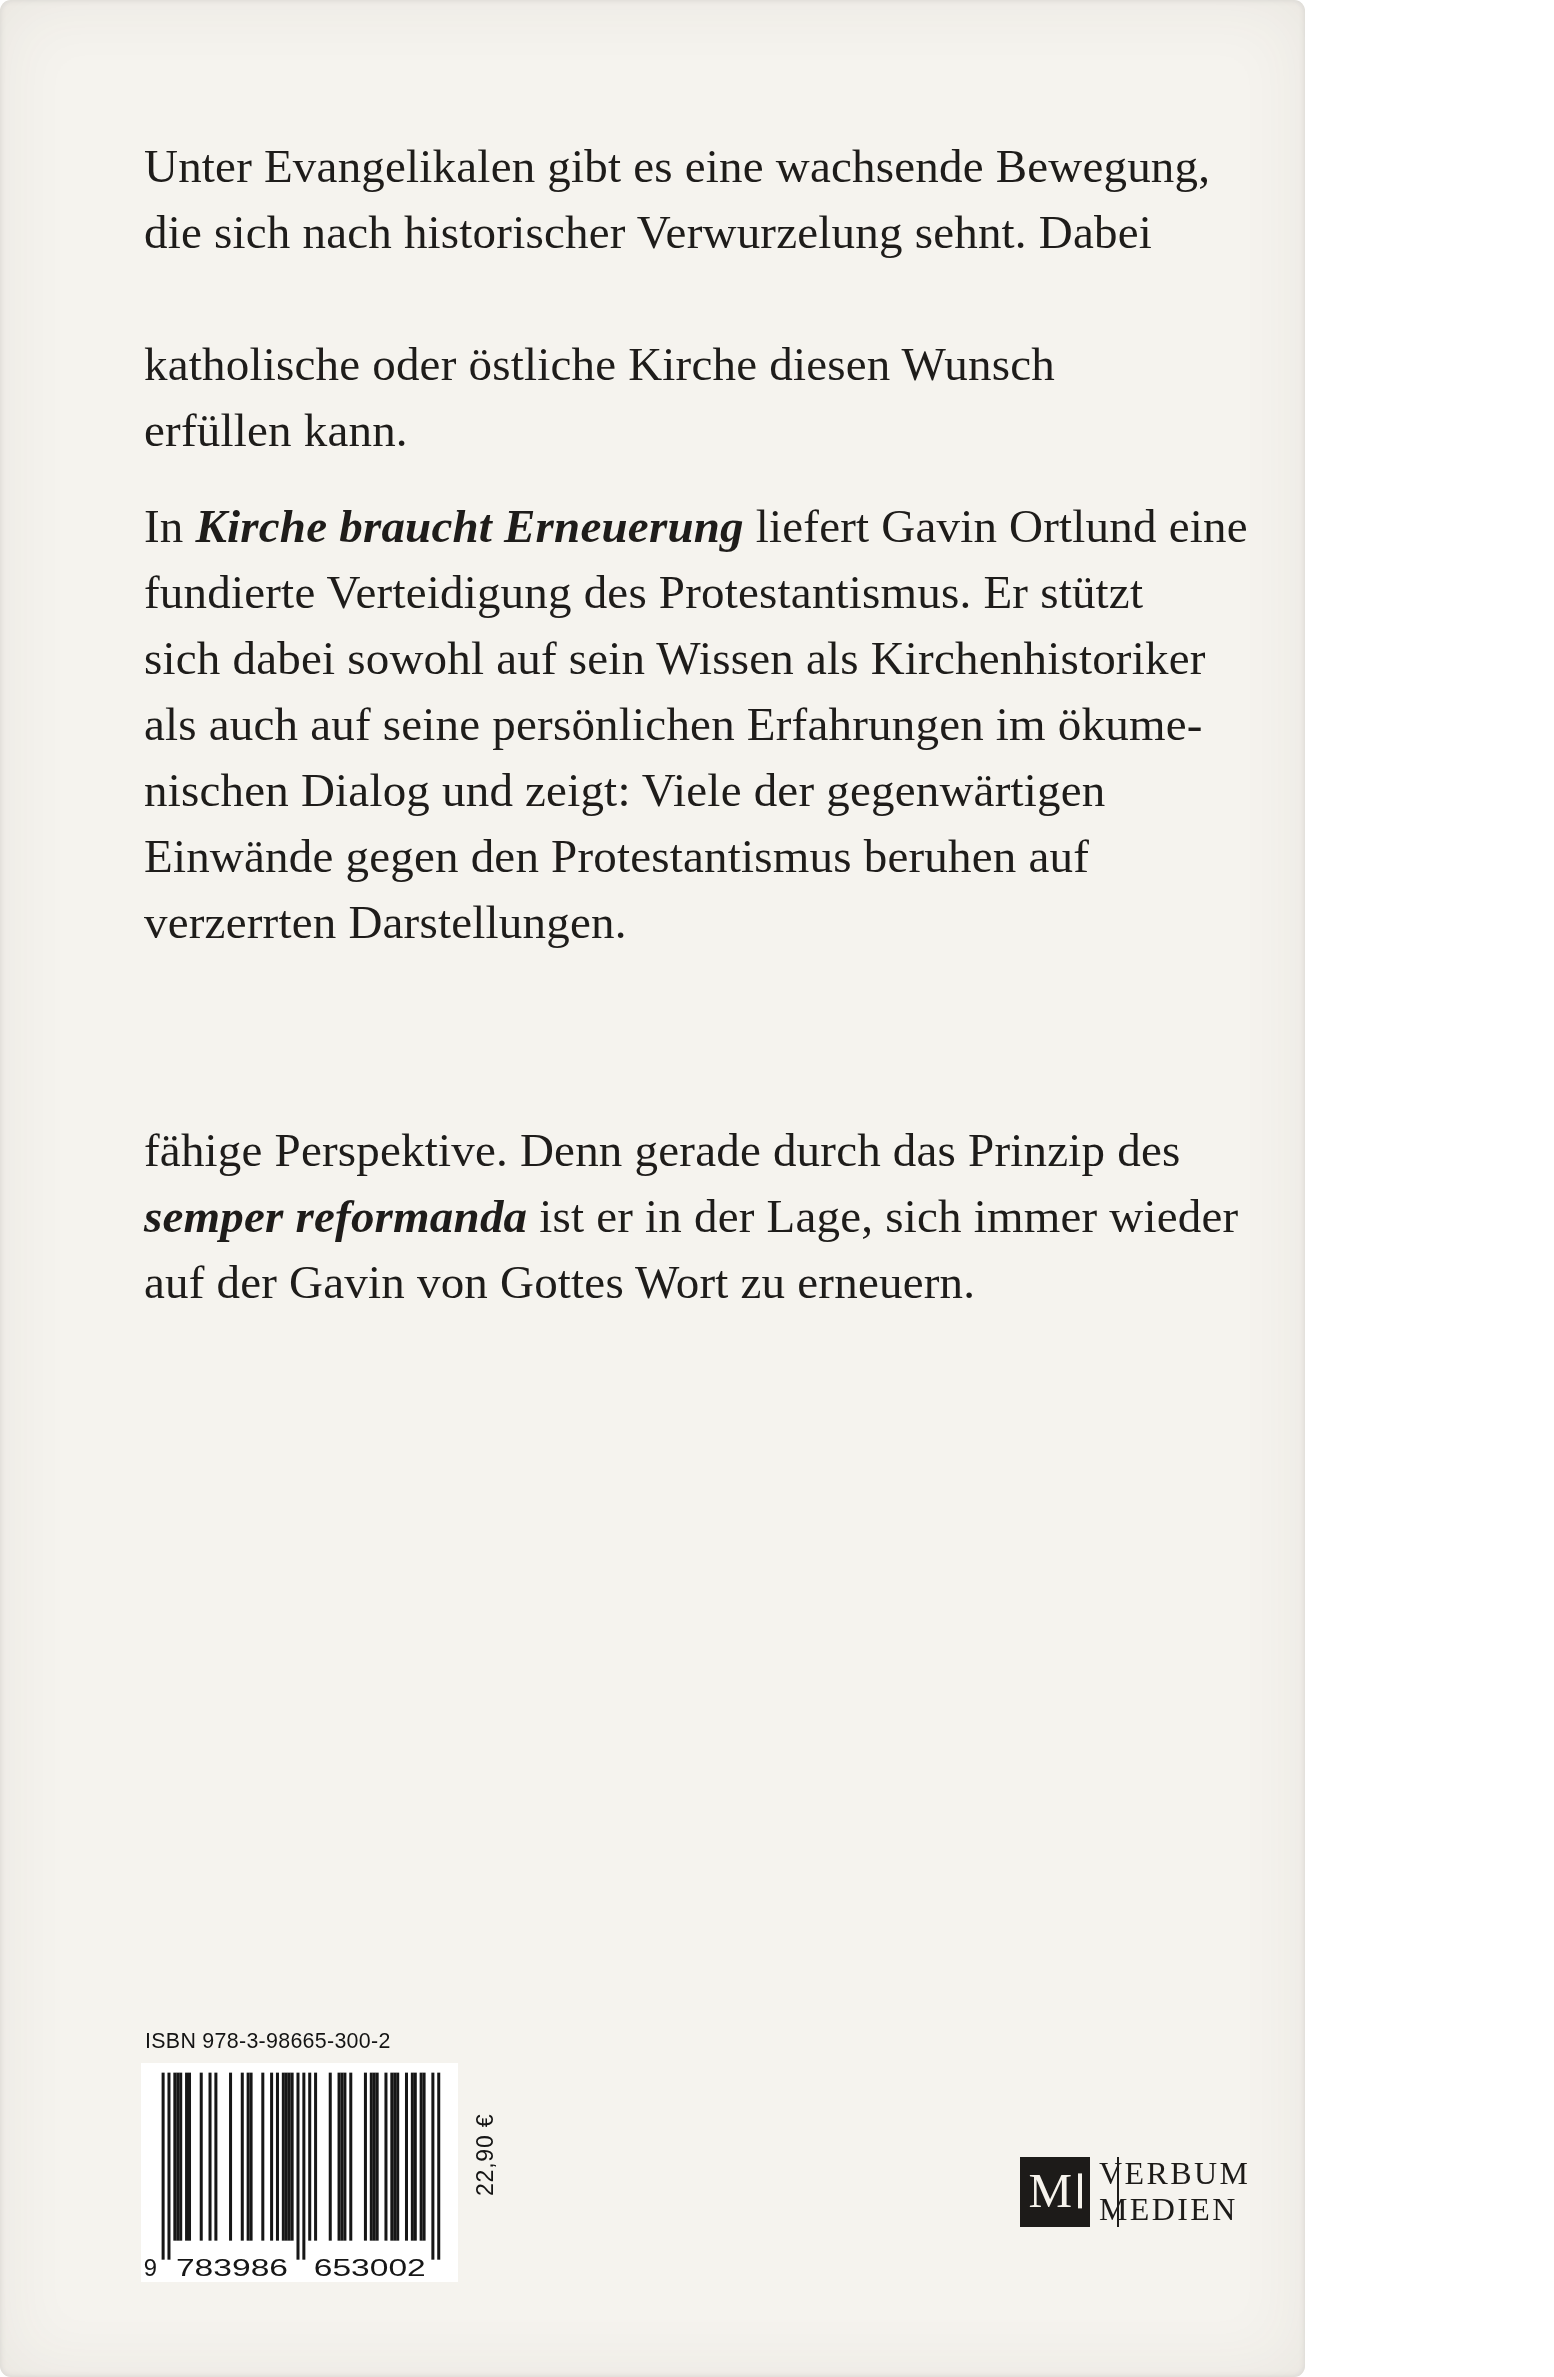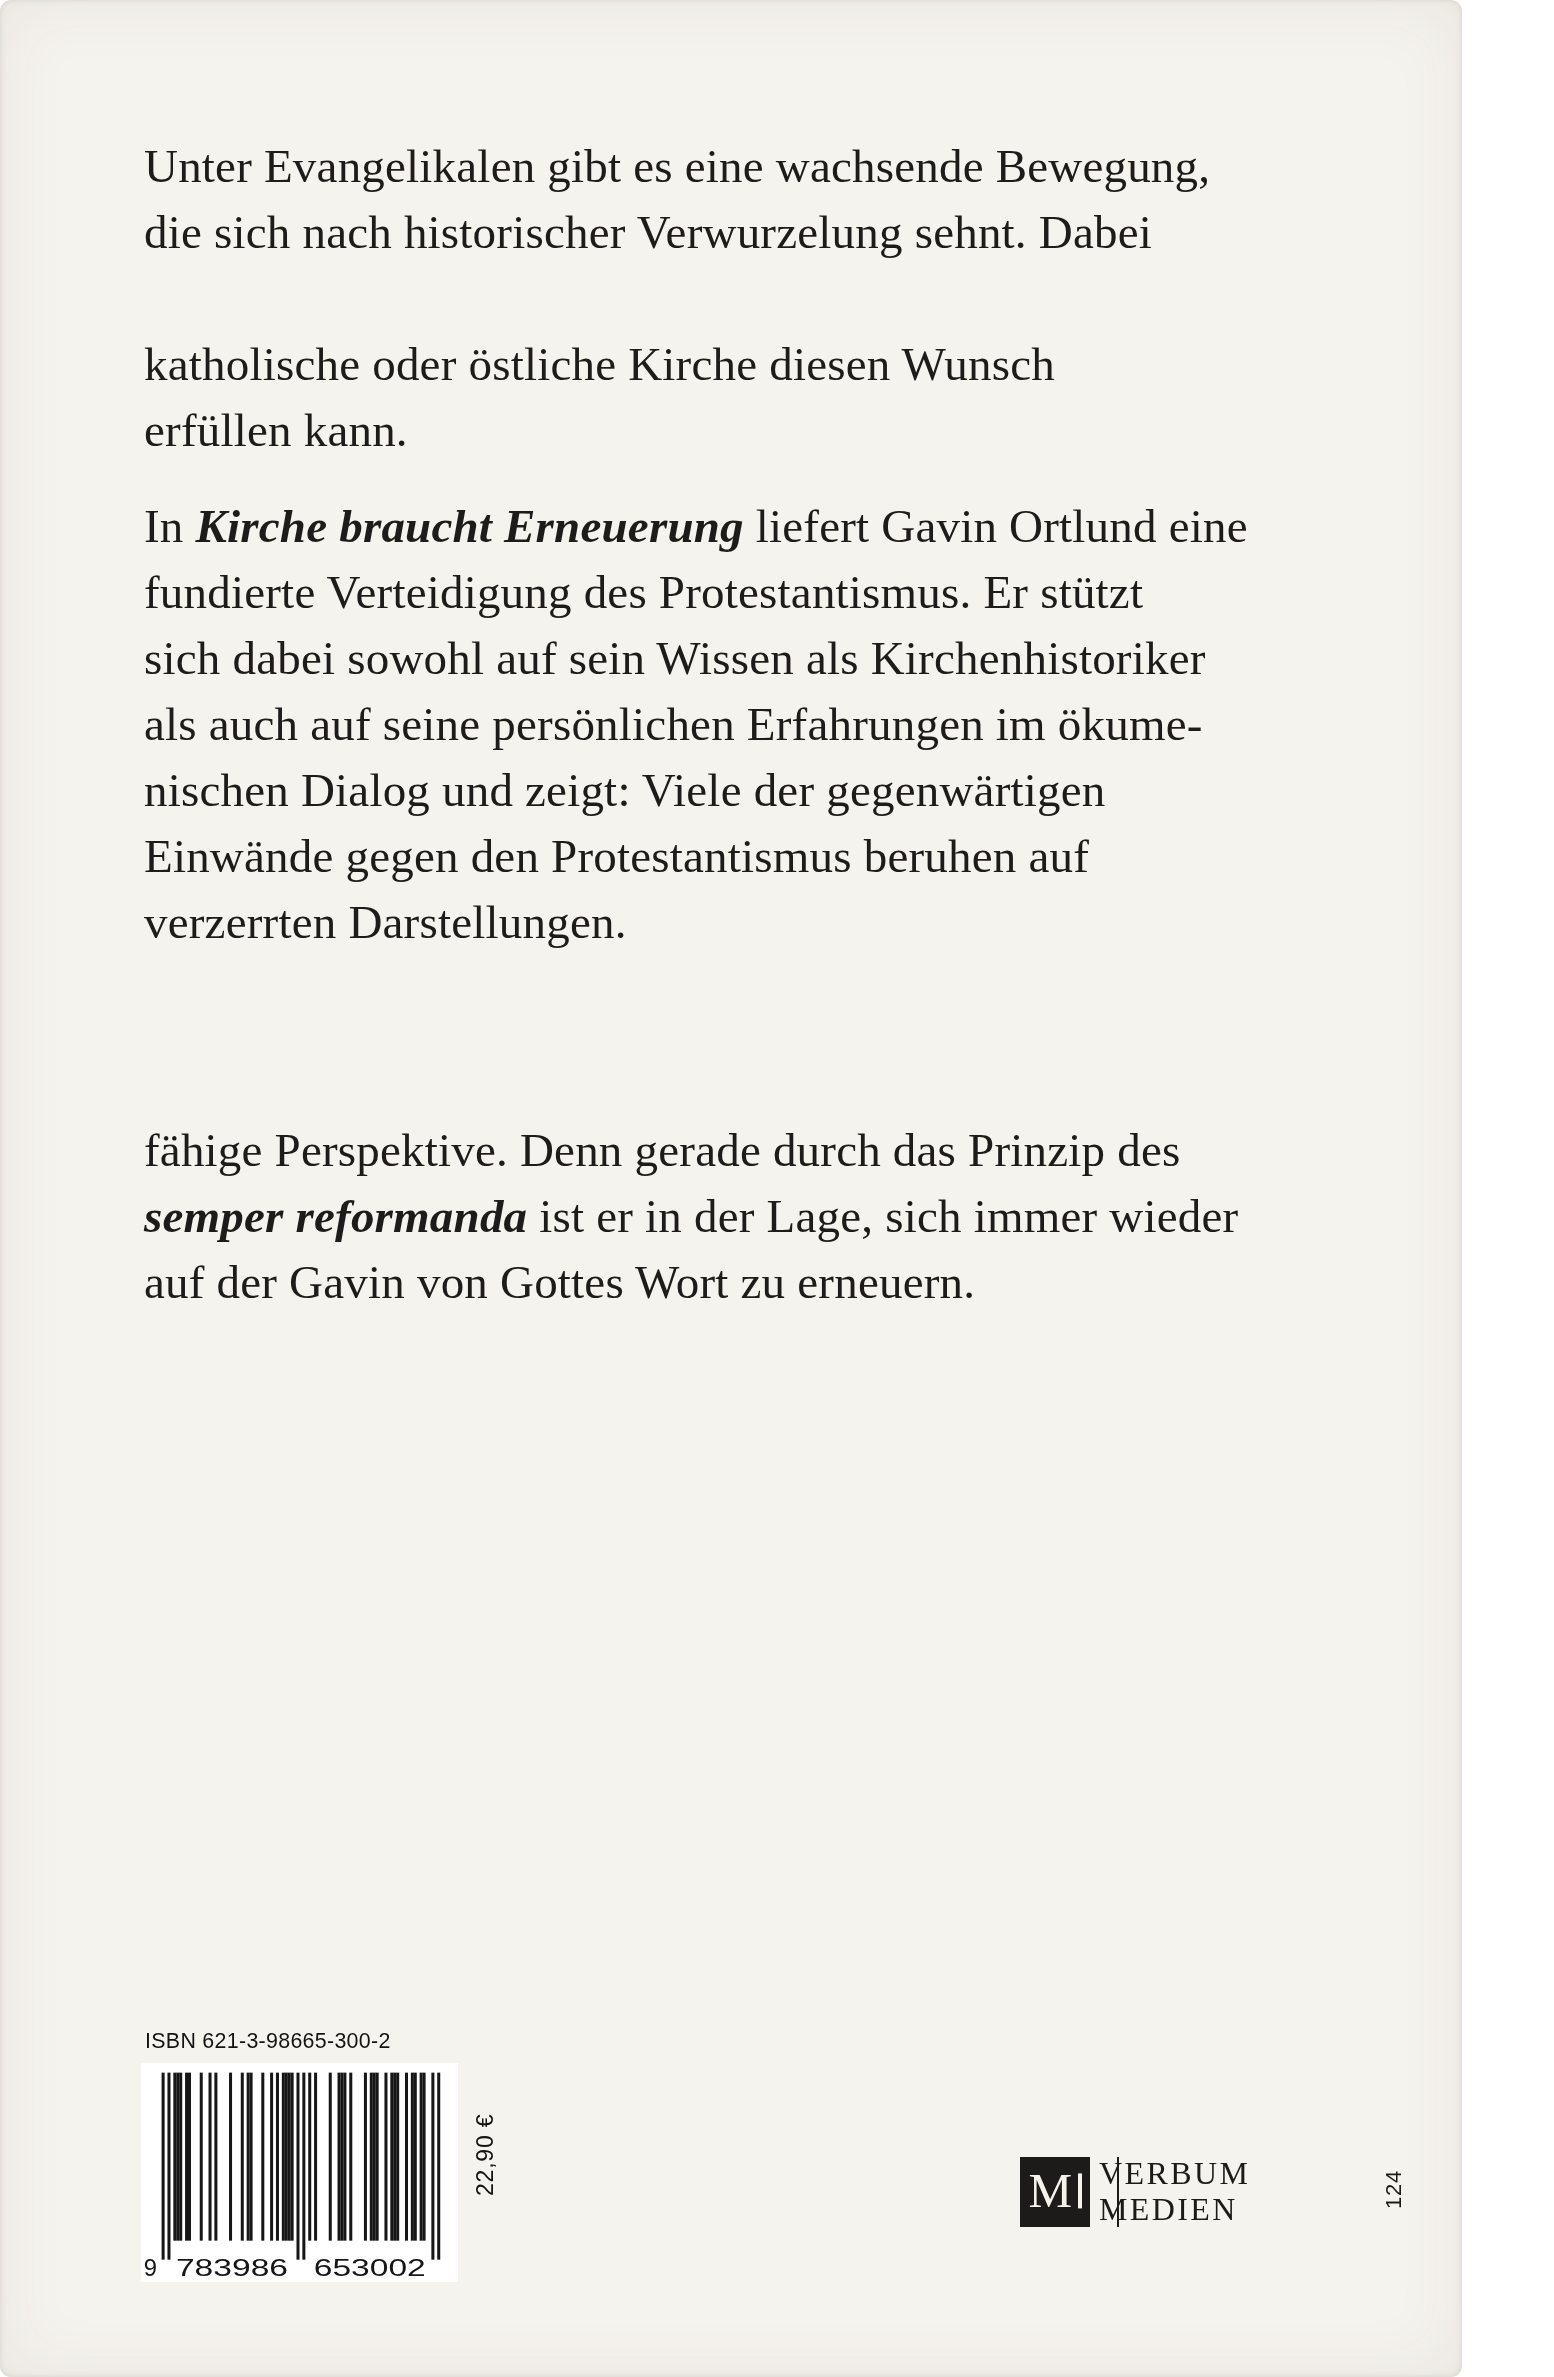--- a/index.html
+++ b/index.html
@@ -4,21 +4,21 @@
 <style>
   html, body {
     margin: 0;
     padding: 0;
     background: #ffffff;
     width: 1555px;
     height: 2377px;
   }
   .cover {
     position: relative;
-    width: 1462px;
+    width: 1305px;
     height: 2377px;
     background: #f5f3ee;
     border-radius: 11px;
     overflow: hidden;
     box-shadow: inset 0 0 71px rgba(70,58,44,0.07), inset 0 0 6.3px rgba(0,0,0,0.10);
     font-family: "Liberation Serif", "DejaVu Serif", serif;
     color: #1e1c1a;
   }
   
   .blurb {
@@ -139,21 +139,21 @@
 <body>
 
 <div class="cover">
 
   <div class="blurb" id="blurb">
       <p><span>Unter Evangelikalen gibt es eine wachsende Bewegung,</span><br><span>die sich nach historischer Verwurzelung sehnt. Dabei</span><br><br><span>katholische oder östliche Kirche diesen Wunsch</span><br><span>erfüllen kann.</span></p>
       <p><span>In </span><em>Kirche braucht Erneuerung</em><span> liefert Gavin Ortlund eine</span><br><span>fundierte Verteidigung des Protestantismus. Er stützt</span><br><span>sich dabei sowohl auf sein Wissen als Kirchenhistoriker</span><br><span>als auch auf seine persönlichen Erfahrungen im ökume-</span><br><span>nischen Dialog und zeigt: Viele der gegenwärtigen</span><br><span>Einwände gegen den Protestantismus beruhen auf</span><br><span>verzerrten Darstellungen.</span></p>
       <p><br><br><span>fähige Perspektive. Denn gerade durch das Prinzip des</span><br><em>semper reformanda</em><span> ist er in der Lage, sich immer wieder</span><br><span>auf der Gavin von Gottes Wort zu erneuern.</span></p>
     </div>
 
-  <div class="isbn-label">ISBN 621-3-98665-300-2</div>
+  <div class="isbn-label">ISBN 978-3-98665-300-2</div>
 
   <div class="barcode-panel">
     <svg id="barcode-svg" width="317" height="219" viewBox="0 0 400 276" xmlns="http://www.w3.org/2000/svg">
         <rect x="26.00" y="12" width="3.80" height="236" fill="#161616"></rect>
         <rect x="33.40" y="12" width="3.80" height="236" fill="#161616"></rect>
         <rect x="40.80" y="12" width="3.80" height="212" fill="#161616"></rect>
         <rect x="44.50" y="12" width="3.80" height="212" fill="#161616"></rect>
         <rect x="48.20" y="12" width="3.80" height="212" fill="#161616"></rect>
         <rect x="55.60" y="12" width="3.80" height="212" fill="#161616"></rect>
         <rect x="59.30" y="12" width="3.80" height="212" fill="#161616"></rect>

